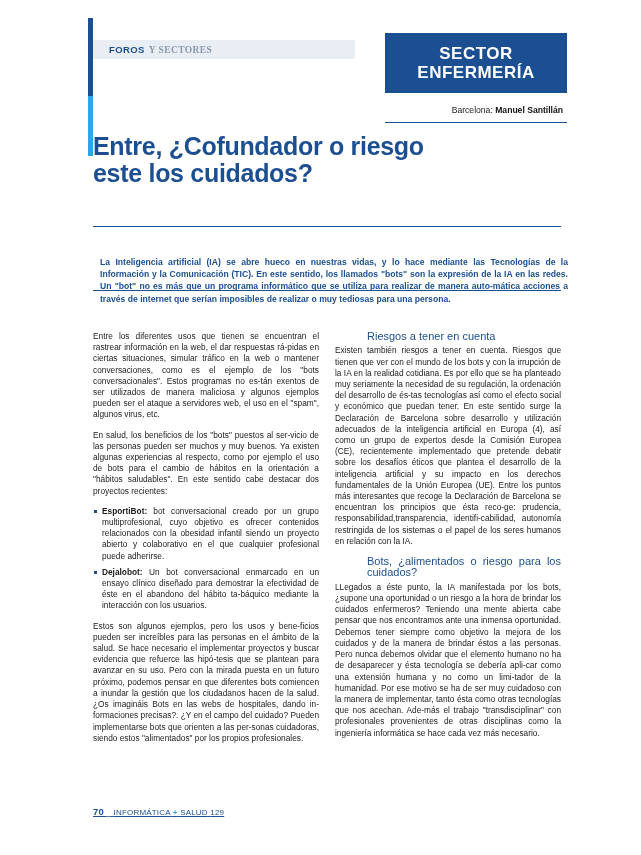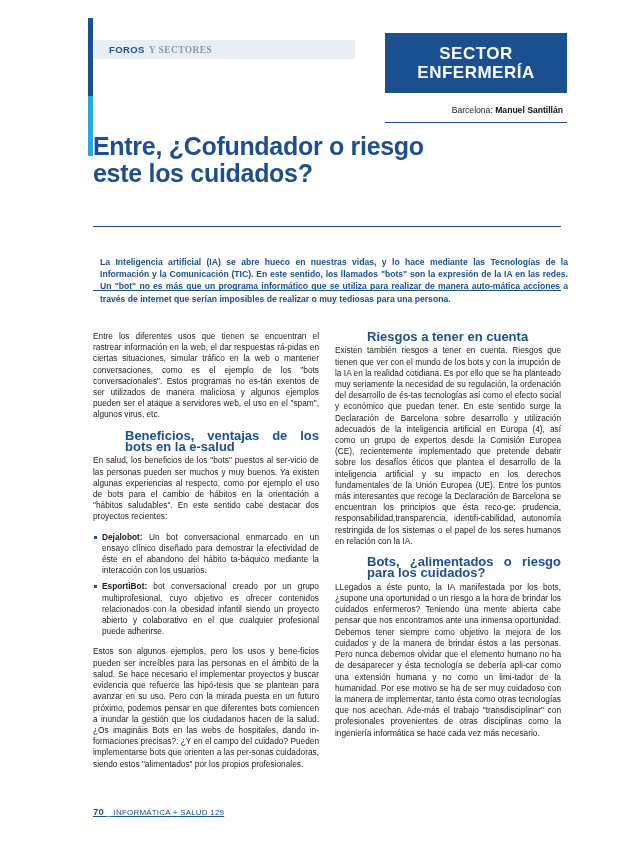--- a/index.html
+++ b/index.html
@@ -142,22 +142,22 @@
     color: #1b1b1b;
     text-align: justify;
     margin-top: 28px;
   }
   .col-left { left: 93px; }
   .col-right { left: 335px; }
 
   .col p { margin: 0 0 9px 0; }
   .col h3 {
     margin: 0 0 3px 0;
-    font-size: 13px;
-    font-weight: bold;
+    font-size: 11px;
+    font-weight: normal;
     color: #1b4f91;
     line-height: 11.4px;
     padding-left: 32px;
   }
   .col h3.spaced { margin-top: 3px; }
 
   ul.bullets { margin: 0 0 9px 0; padding: 0; list-style: none; }
   ul.bullets li {
     position: relative;
     padding-left: 9px;
@@ -215,28 +215,27 @@
     <span>este los cuidados?</span>
   </div>
 
 
   <div class="lead-rule-top"></div>
   <div class="lead">La Inteligencia artificial (IA) se abre hueco en nuestras vidas, y lo hace mediante las Tecnologías de la Información y la Comunicación (TIC). En este sentido, los llamados "bots" son la expresión de la IA en las redes. Un "bot" no es más que un programa informático que se utiliza para realizar de manera auto-mática acciones a través de internet que serían imposibles de realizar o muy tediosas para una persona.</div>
   <div class="lead-rule-bottom"></div>
 
   <div class="col col-left">
     <p>Entre los diferentes usos que tienen se encuentran el rastrear información en la web, el dar respuestas rá-pidas en ciertas situaciones, simular tráfico en la web o mantener conversaciones, como es el ejemplo de los "bots conversacionales". Estos programas no es-tán exentos de ser utilizados de manera maliciosa y algunos ejemplos pueden ser el ataque a servidores web, el uso en el "spam", algunos virus, etc.</p>
-    <h3>Beneficios, ventajas de los bots en la e-salud</h3>
     <p>En salud, los beneficios de los "bots" puestos al ser-vicio de las personas pueden ser muchos y muy buenos. Ya existen algunas experiencias al respecto, como por ejemplo el uso de bots para el cambio de hábitos en la orientación a "hábitos saludables". En este sentido cabe destacar dos proyectos recientes:</p>
     <ul class="bullets">
       <li>
-        <b>Dejalobot:</b><span> Un bot conversacional enmarcado en un ensayo clínico diseñado para demostrar la efectividad de éste en el abandono del hábito ta-báquico mediante la interacción con los usuarios.</span>
+        <b>EsportiBot:</b><span> bot conversacional creado por un grupo multiprofesional, cuyo objetivo es ofrecer contenidos relacionados con la obesidad infantil siendo un proyecto abierto y colaborativo en el que cualquier profesional puede adherirse.</span>
       </li>
       <li>
-        <b>EsportiBot:</b><span> bot conversacional creado por un grupo multiprofesional, cuyo objetivo es ofrecer contenidos relacionados con la obesidad infantil siendo un proyecto abierto y colaborativo en el que cualquier profesional puede adherirse.</span>
+        <b>Dejalobot:</b><span> Un bot conversacional enmarcado en un ensayo clínico diseñado para demostrar la efectividad de éste en el abandono del hábito ta-báquico mediante la interacción con los usuarios.</span>
       </li>
     </ul>
     <p>Estos son algunos ejemplos, pero los usos y bene-ficios pueden ser increíbles para las personas en el ámbito de la salud. Se hace necesario el implementar proyectos y buscar evidencia que refuerce las hipó-tesis que se plantean para avanzar en su uso. Pero con la mirada puesta en un futuro próximo, podemos pensar en que diferentes bots comiencen a inundar la gestión que los ciudadanos hacen de la salud. ¿Os imagináis Bots en las webs de hospitales, dando in-formaciones precisas?. ¿Y en el campo del cuidado? Pueden implementarse bots que orienten a las per-sonas cuidadoras, siendo estos "alimentados" por los propios profesionales.</p>
   </div>
 
   <div class="col col-right">
     <h3>Riesgos a tener en cuenta</h3>
     <p>Existen también riesgos a tener en cuenta. Riesgos que tienen que ver con el mundo de los bots y con la irrupción de la IA en la realidad cotidiana. Es por ello que se ha planteado muy seriamente la necesidad de su regulación, la ordenación del desarrollo de és-tas tecnologías así como el efecto social y económico que puedan tener. En este sentido surge la Declaración de Barcelona sobre desarrollo y utilización adecuados de la inteligencia artificial en Europa (4), así como un grupo de expertos desde la Comisión Europea (CE), recientemente implementado que pretende debatir sobre los desafíos éticos que plantea el desarrollo de la inteligencia artificial y su impacto en los derechos fundamentales de la Unión Europea (UE). Entre los puntos más interesantes que recoge la Declaración de Barcelona se encuentran los principios que ésta reco-ge: prudencia, responsabilidad,transparencia, identifi-cabilidad, autonomía restringida de los sistemas o el papel de los seres humanos en relación con la IA.</p>
     <h3 class="spaced">Bots, ¿alimentados o riesgo para los cuidados?</h3>
     <p>LLegados a éste punto, la IA manifestada por los bots, ¿supone una oportunidad o un riesgo a la hora de brindar los cuidados enfermeros? Teniendo una mente abierta cabe pensar que nos encontramos ante una inmensa oportunidad. Debemos tener siempre como objetivo la mejora de los cuidados y de la manera de brindar éstos a las personas. Pero nunca debemos olvidar que el elemento humano no ha de desaparecer y ésta tecnología se debería apli-car como una extensión humana y no como un limi-tador de la humanidad. Por ese motivo se ha de ser muy cuidadoso con la manera de implementar, tanto ésta como otras tecnologías que nos acechan. Ade-más el trabajo "transdisciplinar" con profesionales provenientes de otras disciplinas como la ingeniería informática se hace cada vez más necesario.</p>

